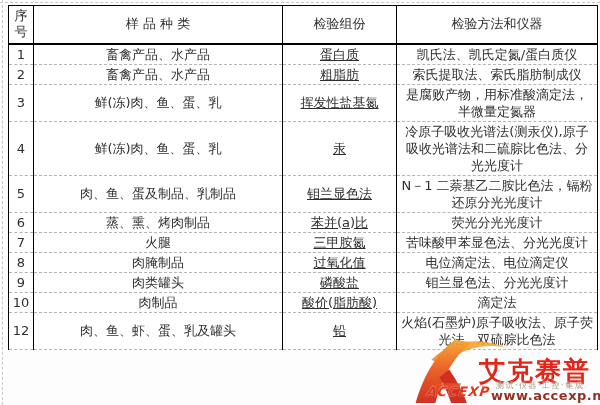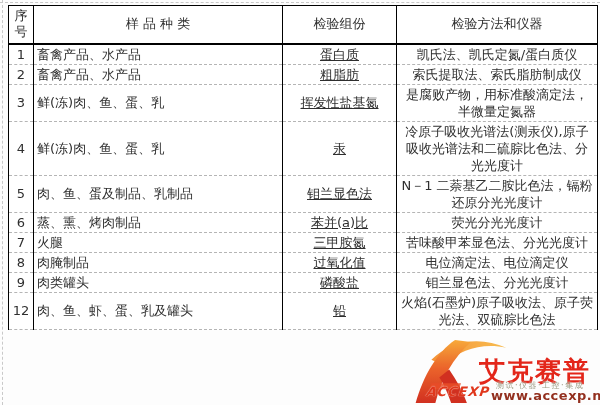--- a/index.html
+++ b/index.html
@@ -44,21 +44,21 @@
   td {
     border-left:1px solid #000;
     border-right:1px solid #000;
     border-bottom:1px dashed #b5b5b5;
     font-size:13px; color:#2f2f2f;
     line-height:17px; padding:1px 3px;
     vertical-align:middle;
     overflow:hidden;
   }
   td.c-no    { text-align:center; height:20px; }
-  td.c-samp  { text-align:left; }
+  td.c-samp  { text-align:center; }
   td.c-comp  { text-align:center;text-decoration:underline; }
   td.c-meth  { text-align:center; }
 
   
   .wm { position:absolute; left:0; top:0; width:600px; height:405px; pointer-events:none; }
   .wm-logo { position:absolute; left:405px; top:336px; width:110px; height:69px; opacity:.94; }
   .wm-brand {
     position:absolute; left:479px; top:354px; width:121px;
     font-size:26px; font-weight:bold; letter-spacing:2px;
     color:#e3261a; white-space:nowrap;
@@ -156,20 +156,26 @@
       <td class="c-comp">过氧化值</td>
       <td class="c-meth">电位滴定法、电位滴定仪</td>
     </tr>
         <tr>
       <td class="c-no">9</td>
       <td class="c-samp">肉类罐头</td>
       <td class="c-comp">磷酸盐</td>
       <td class="c-meth">钼兰显色法、分光光度计</td>
     </tr>
         <tr>
+      <td class="c-no">10</td>
+      <td class="c-samp">肉制品</td>
+      <td class="c-comp">酸价(脂肪酸)</td>
+      <td class="c-meth">滴定法</td>
+    </tr>
+        <tr>
       <td class="c-no">12</td>
       <td class="c-samp">肉、鱼、虾、蛋、乳及罐头</td>
       <td class="c-comp">铅</td>
       <td class="c-meth">火焰(石墨炉)原子吸收法、原子荧光法、双硫腙比色法</td>
     </tr>
       </tbody>
   </table>
 
   <div class="wm">
     <svg class="wm-logo" viewBox="0 0 110 70" xmlns="http://www.w3.org/2000/svg">

